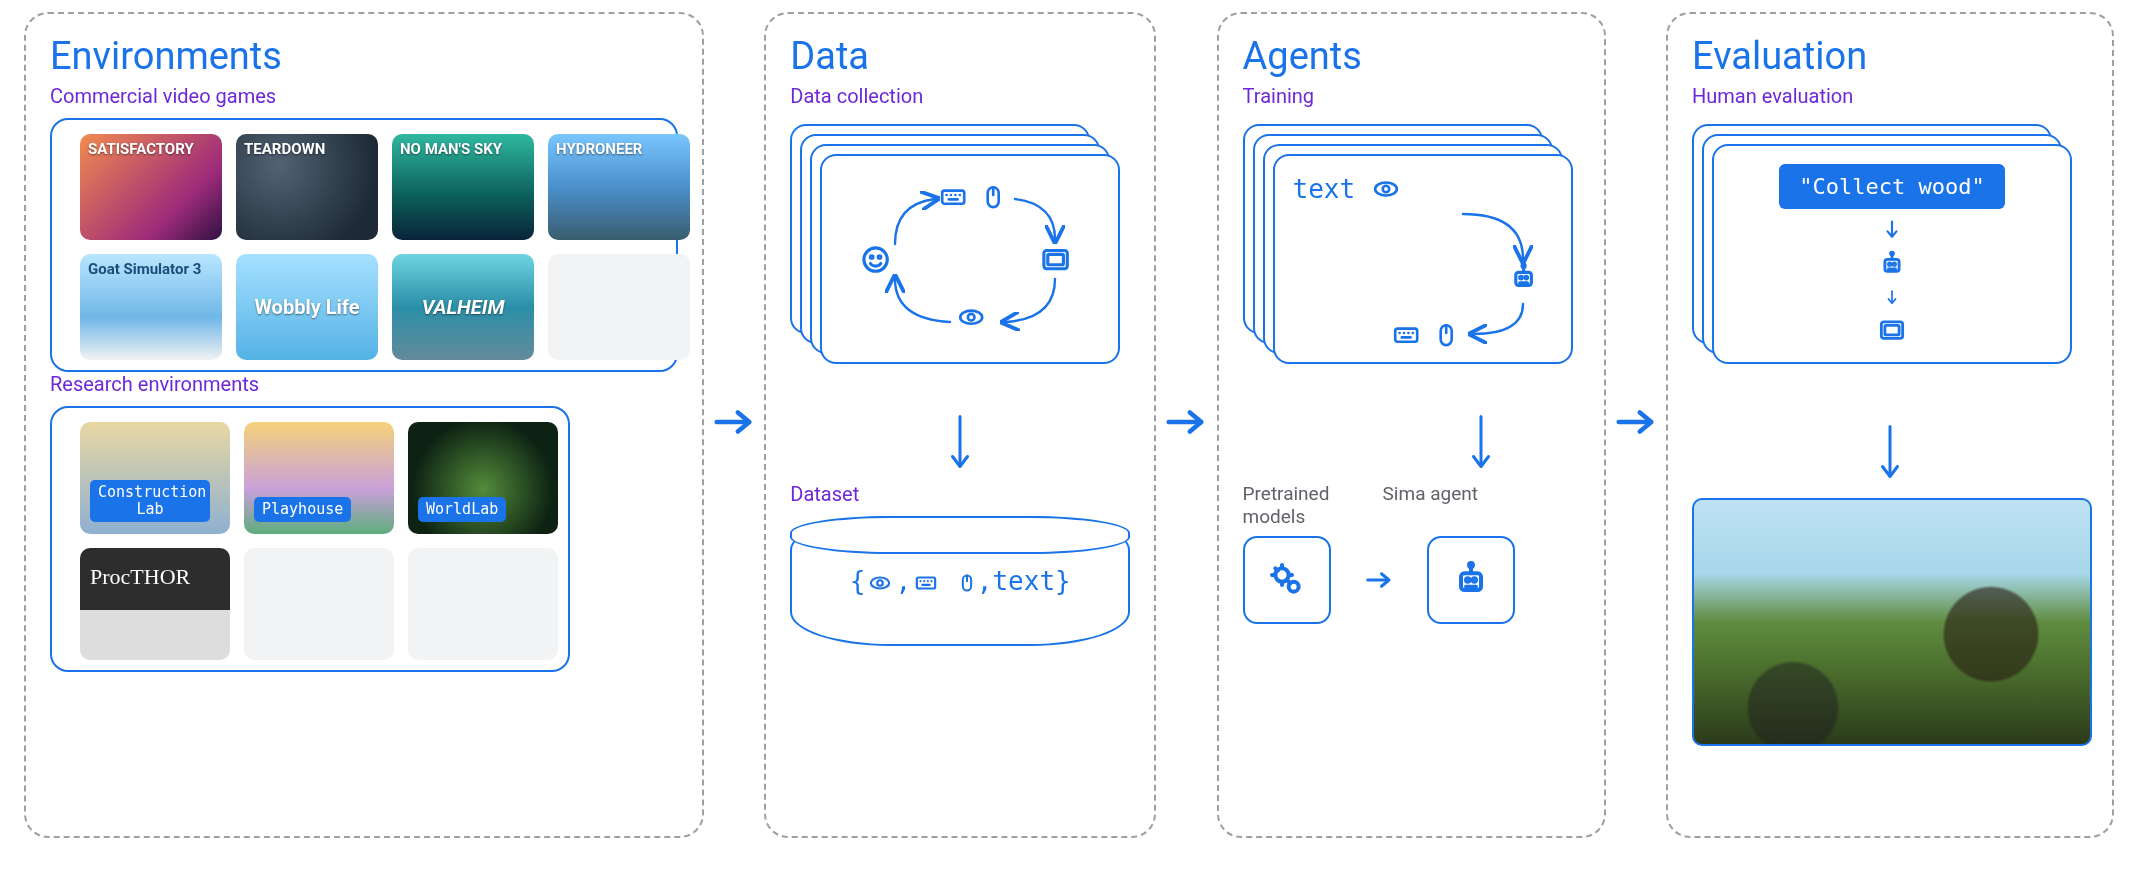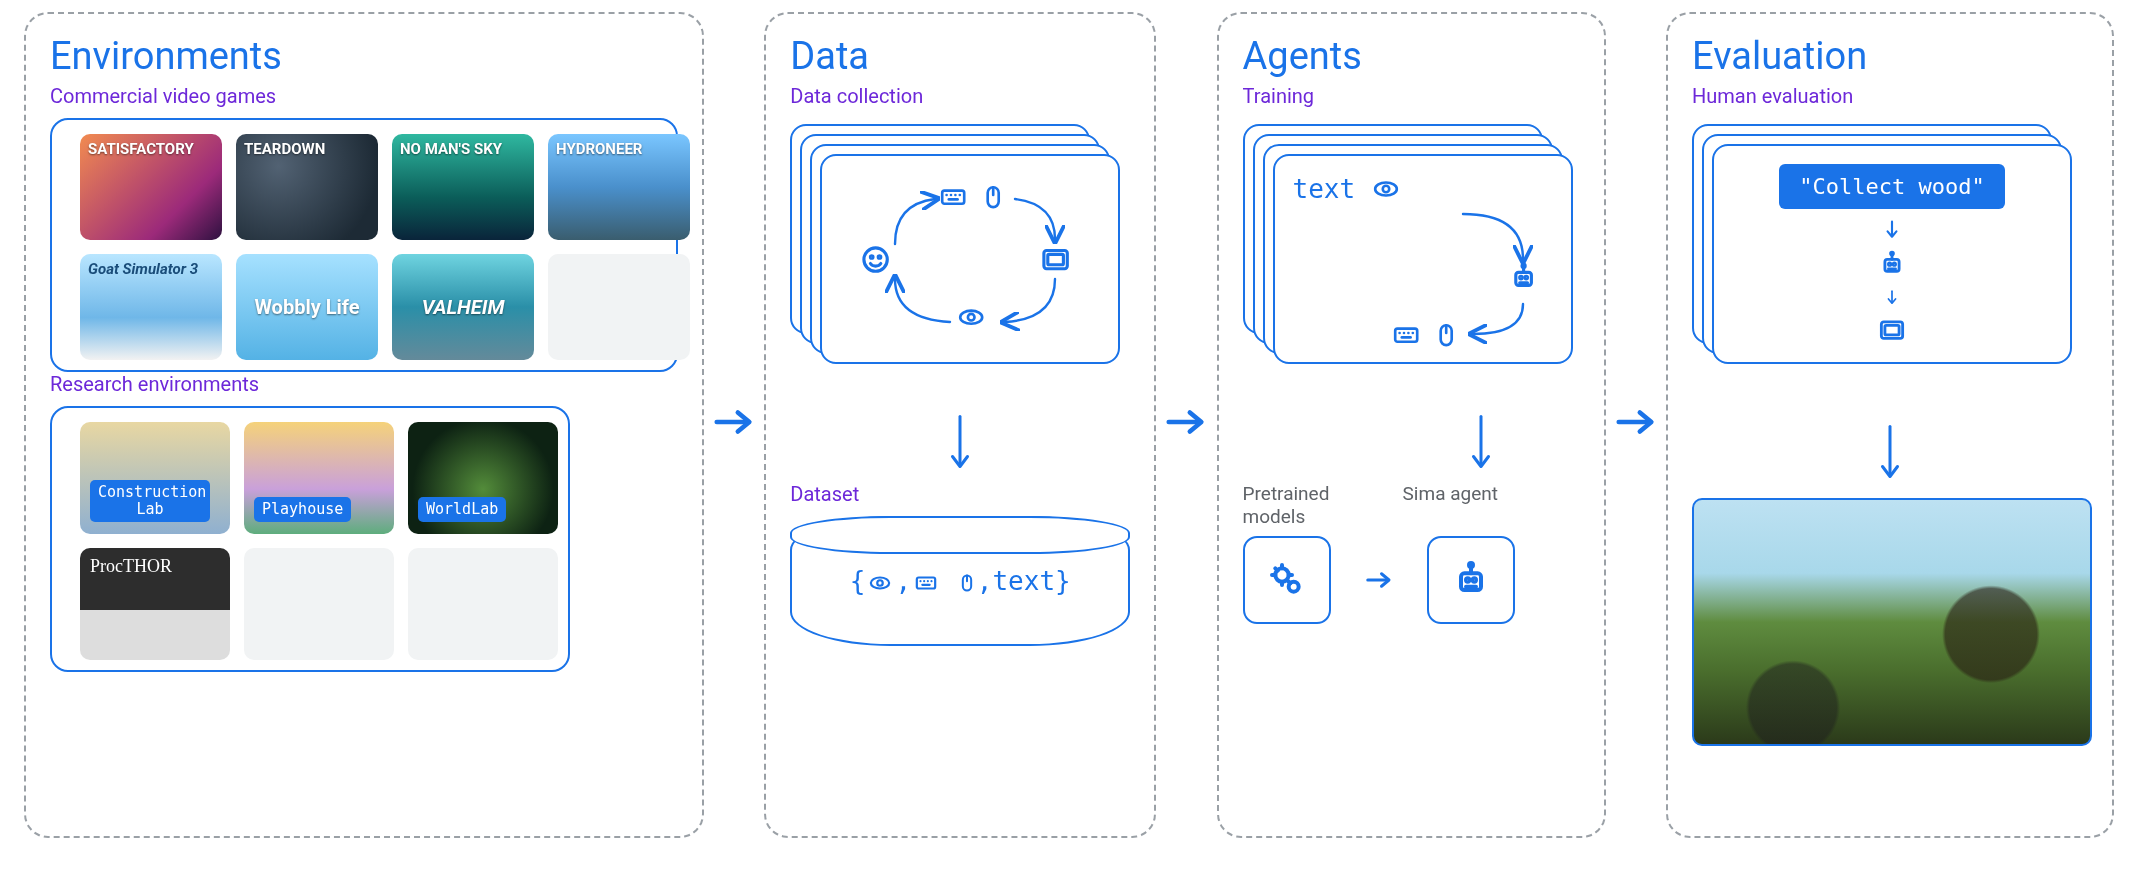--- a/index.html
+++ b/index.html
@@ -69,21 +69,21 @@
   font-size: 15px;
   text-shadow: 0 1px 2px rgba(0,0,0,.5);
   overflow: hidden;
   position: relative;
 }
 .game-tile .title { z-index: 2; }
 .g1 { background: linear-gradient(135deg,#f28b50,#9c2a7a 70%,#2e1140); }
 .g2 { background: radial-gradient(circle at 30% 30%,#526273,#1d2a35 80%); }
 .g3 { background: linear-gradient(180deg,#2fb8a0,#0b5d59 60%,#0a243a); }
 .g4 { background: linear-gradient(180deg,#7ac6ff,#4a90cc 50%,#3a5d6e); }
-.g5 { background: linear-gradient(180deg,#b9e6ff,#6fb7e8 60%,#f2f2f2); font-style: italic; }
+.g5 { background: linear-gradient(180deg,#b9e6ff,#6fb7e8 60%,#f2f2f2); }
 .g6 { background: linear-gradient(180deg,#a6e1ff,#54b2e5); }
 .g7 { background: linear-gradient(180deg,#6fd4e0,#2a8fa8 50%,#648a9a); font-style: italic; }
 .placeholder-tile {
   width: 142px; height: 106px;
   border-radius: 10px;
   background: #f1f3f4;
 }
 
 .research-grid {
   display: grid;
@@ -107,22 +107,22 @@
   color: #fff;
   font-family: ui-monospace, "SF Mono", Menlo, Consolas, monospace;
   font-size: 15px;
   padding: 4px 8px;
   border-radius: 5px;
   margin: 0 0 12px 10px;
   line-height: 1.15;
   max-width: 120px;
 }
 .r4-label {
-  position:absolute; top:8px; left:10px; color:#fff;
-  font-size:18px; font-weight:500;
+  position:absolute; top:16px; left:10px; color:#fff;
+  font-size:22px; font-weight:500;
   font-family: Georgia, "Times New Roman", serif;
 }
 
 
 .mid-panel { width: 410px; height: 826px; }
 .eval-panel { width: 448px; height: 826px; }
 
 .card-stack {
   position: relative;
   margin-top: 6px;
@@ -161,21 +161,21 @@
 }
 .db-text { font-size:26px; z-index:2;}
 
 .small-card {
   border:2px solid #1a73e8; border-radius:14px;
   width:88px; height:88px;
   display:flex; align-items:center; justify-content:center;
   color:#1a73e8;
 }
 .agents-bottom { display:flex; align-items:center; gap:18px; }
-.agents-labels { display:flex; gap:40px; color:#5f6368; font-size:19px; margin-bottom:8px;}
+.agents-labels { display:flex; gap:20px; color:#5f6368; font-size:19px; margin-bottom:8px;}
 .alabel { width:120px; }
 
 .eval-task {
   background:#1a73e8; color:#fff;
   font-family: ui-monospace,"SF Mono", Menlo, Consolas, monospace;
   font-size: 22px;
   padding: 10px 20px;
   border-radius:6px;
   display:inline-block;
 }

